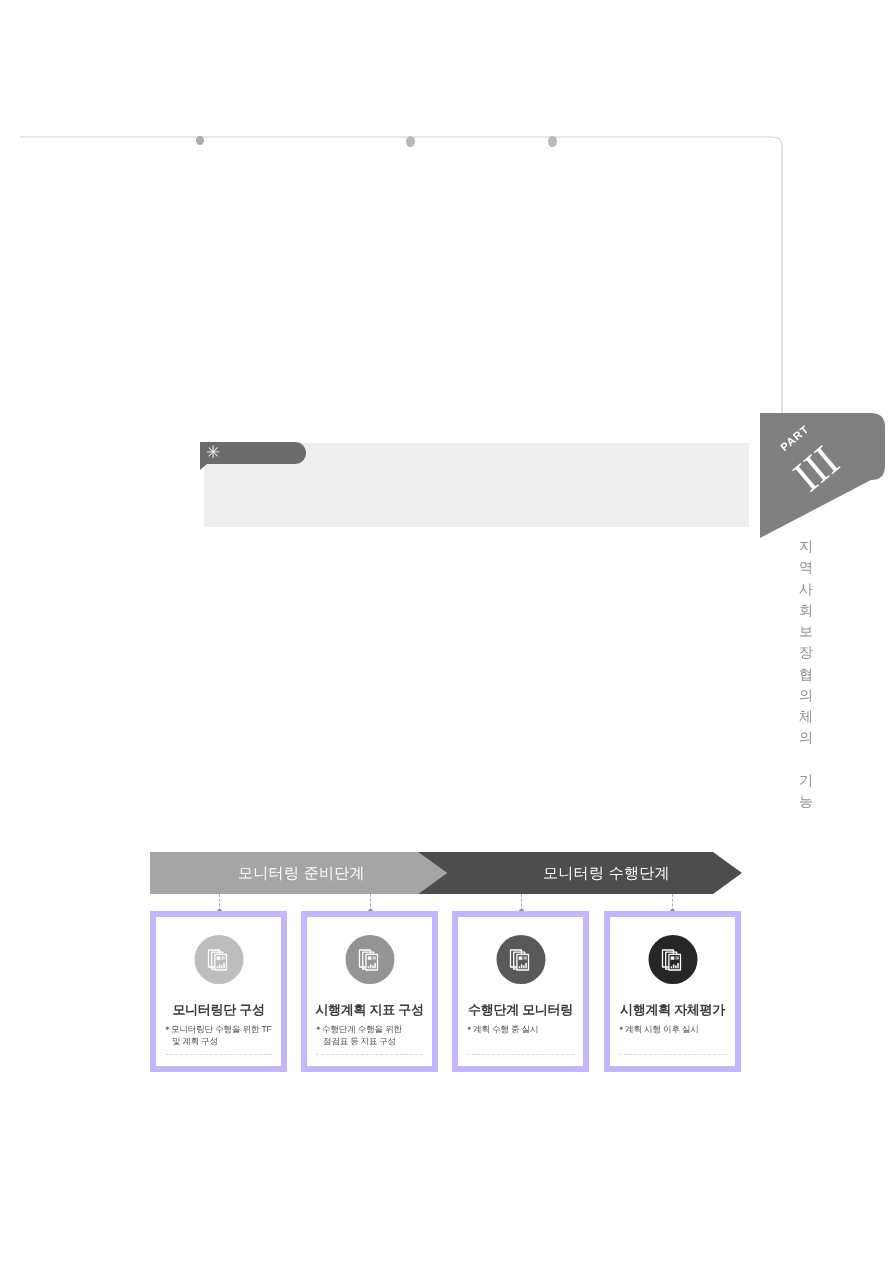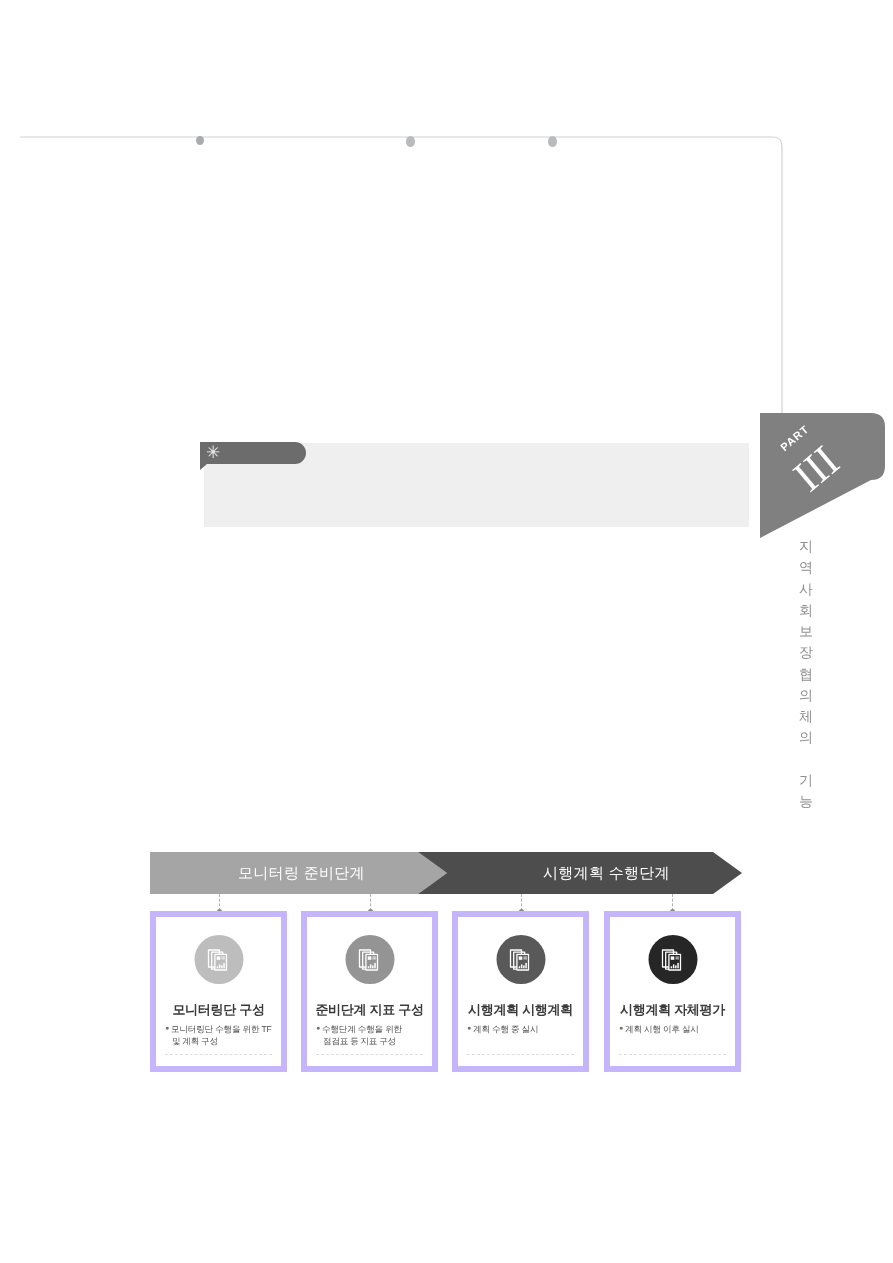--- a/index.html
+++ b/index.html
@@ -280,21 +280,21 @@
   <span class="asterisk">✳</span>
 </div>
 
 <div class="diagram">
 
   <svg class="banner" viewBox="0 0 595 42">
     <path id="stage-arrow-1" d="M0 0 L268 0 L297 21 L268 42 L0 42 Z" fill="#a5a5a5"></path>
     <path id="stage-arrow-2" d="M268 0 L563 0 L592 21 L563 42 L268 42 L297 21 Z" fill="#4d4d4d"></path>
   </svg>
   <div class="banner-label l1">모니터링 준비단계</div>
-  <div class="banner-label l2">시행계획 수행단계</div>
+  <div class="banner-label l2">모니터링 수행단계</div>
 
   <div class="connectors">
     <span class="conn" style="left:69px"></span>
     <span class="conn-dot" style="left:69px"></span>
     <span class="conn" style="left:220px"></span>
     <span class="conn-dot" style="left:220px"></span>
     <span class="conn" style="left:371px"></span>
     <span class="conn-dot" style="left:371px"></span>
     <span class="conn" style="left:522px"></span>
     <span class="conn-dot" style="left:522px"></span>
@@ -341,21 +341,21 @@
             <rect x="11.2" y="9.4" width="3.6" height="3.4"></rect>
             <rect x="16" y="9.6" width="3.4" height="0.9"></rect>
             <rect x="16" y="11.4" width="3.4" height="0.9"></rect>
             <rect x="11.2" y="19.3" width="1.5" height="2"></rect>
             <rect x="13.4" y="17.4" width="1.5" height="3.9"></rect>
             <rect x="15.6" y="18.4" width="1.5" height="2.9"></rect>
             <rect x="17.8" y="15.9" width="1.5" height="5.4"></rect>
           </g>
         </svg>
       </div>
-      <div class="card-title">준비단계 지표 구성</div>
+      <div class="card-title">시행계획 지표 구성</div>
       <div class="card-body">
         <span class="bullet-dot">●</span><span>수행단계 수행을 위한</span>
         <span class="indent">점검표 등 지표 구성</span>
       </div>
       <div class="card-rule"></div>
     </div>
 
     <div class="card c3">
       <div class="card-icon" style="background:#595959">
         <svg width="26" height="26" viewBox="0 0 26 26">
@@ -368,21 +368,21 @@
             <rect x="11.2" y="9.4" width="3.6" height="3.4"></rect>
             <rect x="16" y="9.6" width="3.4" height="0.9"></rect>
             <rect x="16" y="11.4" width="3.4" height="0.9"></rect>
             <rect x="11.2" y="19.3" width="1.5" height="2"></rect>
             <rect x="13.4" y="17.4" width="1.5" height="3.9"></rect>
             <rect x="15.6" y="18.4" width="1.5" height="2.9"></rect>
             <rect x="17.8" y="15.9" width="1.5" height="5.4"></rect>
           </g>
         </svg>
       </div>
-      <div class="card-title">시행계획 시행계획</div>
+      <div class="card-title">수행단계 모니터링</div>
       <div class="card-body">
         <span class="bullet-dot">●</span><span>계획 수행 중 실시</span>
       </div>
       <div class="card-rule"></div>
     </div>
 
     <div class="card c4">
       <div class="card-icon" style="background:#262626">
         <svg width="26" height="26" viewBox="0 0 26 26">
           <g fill="none" stroke="#ffffff" stroke-width="1.3" stroke-linejoin="round">

